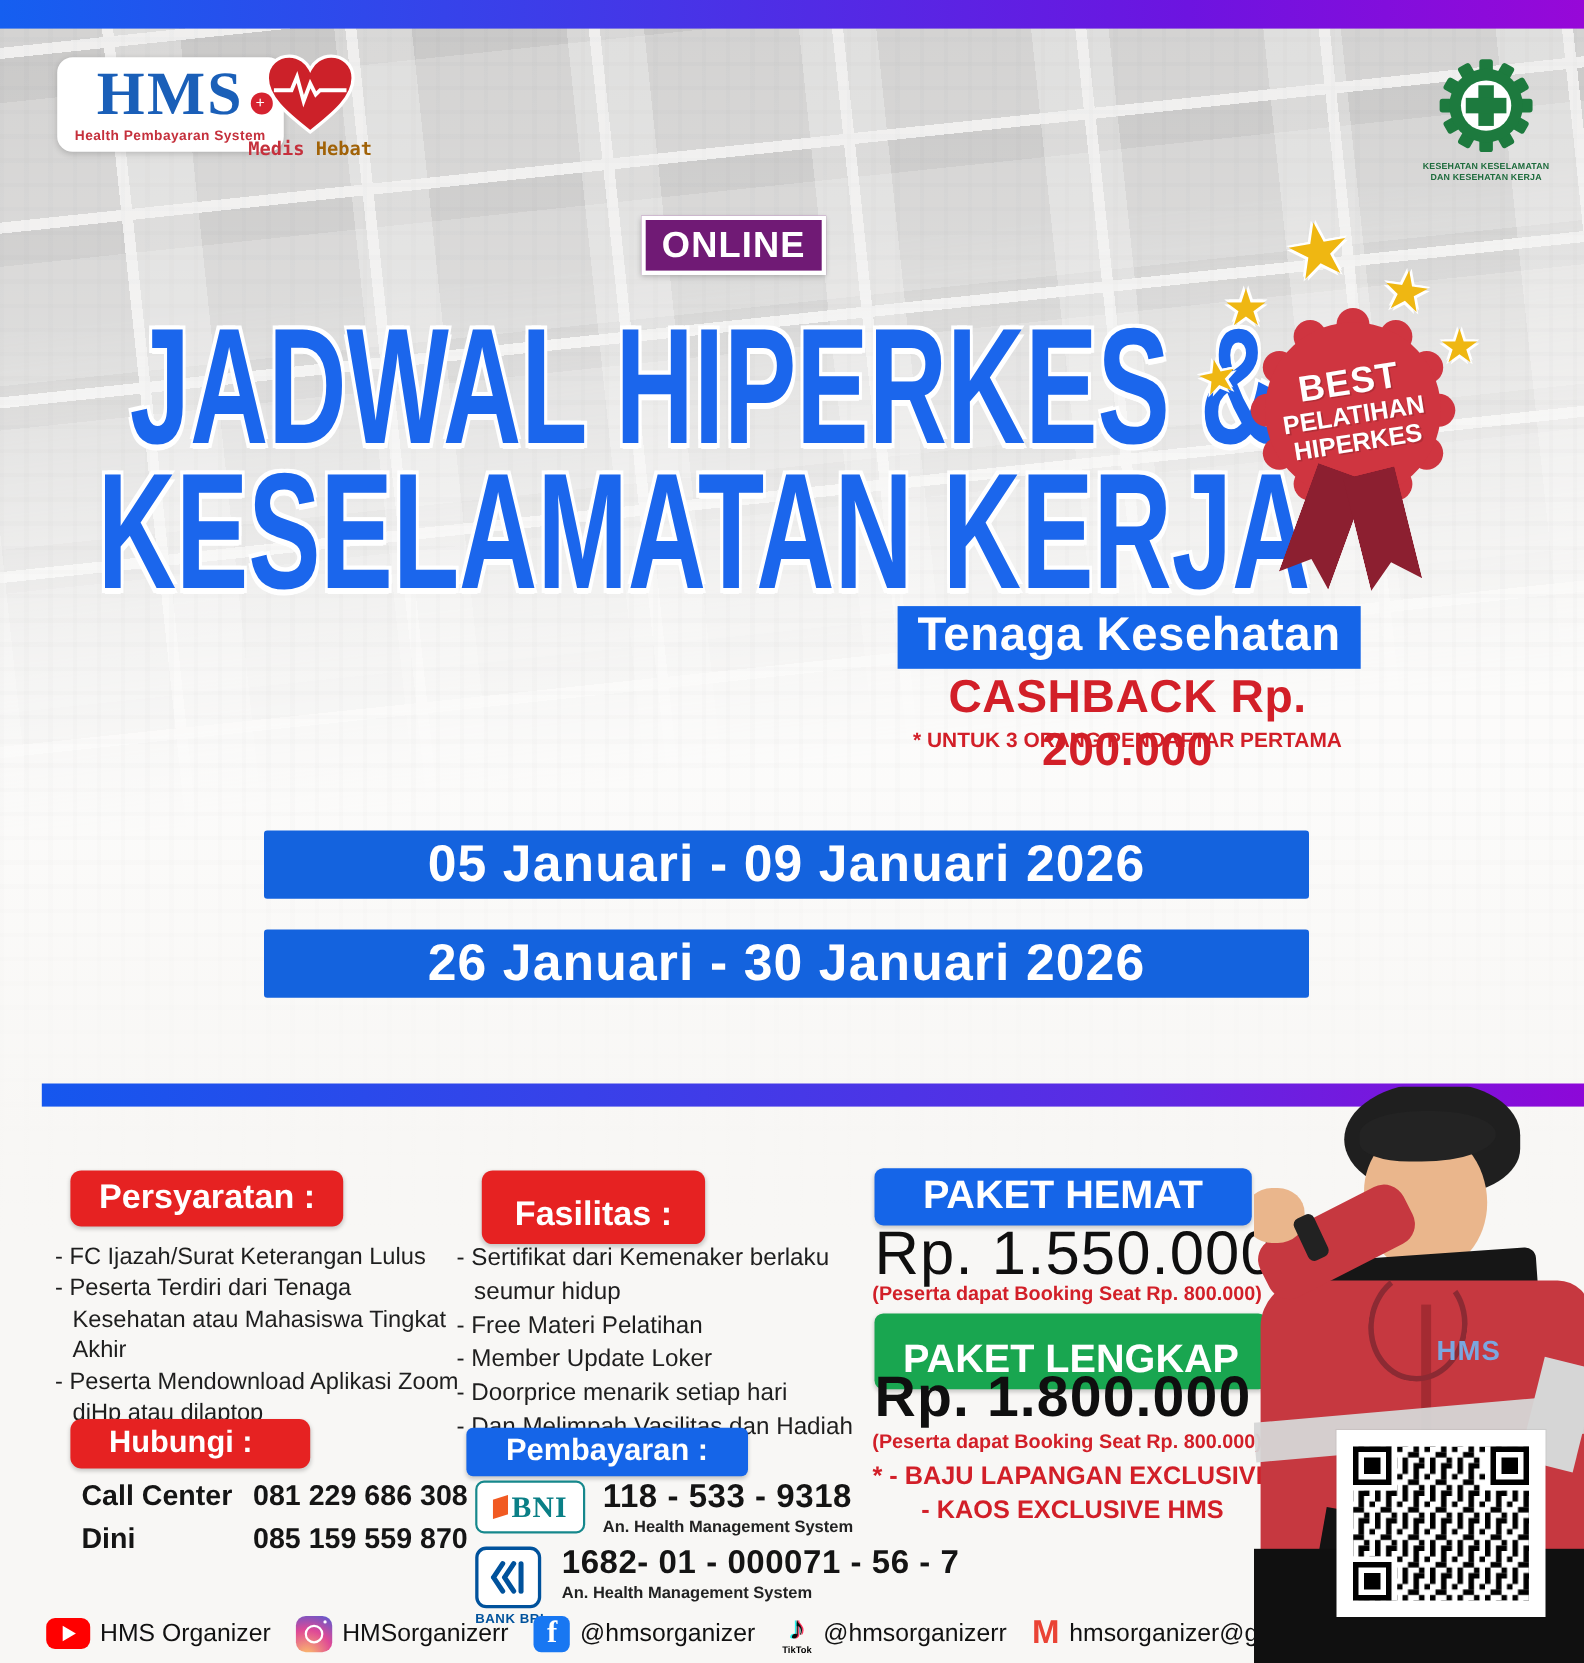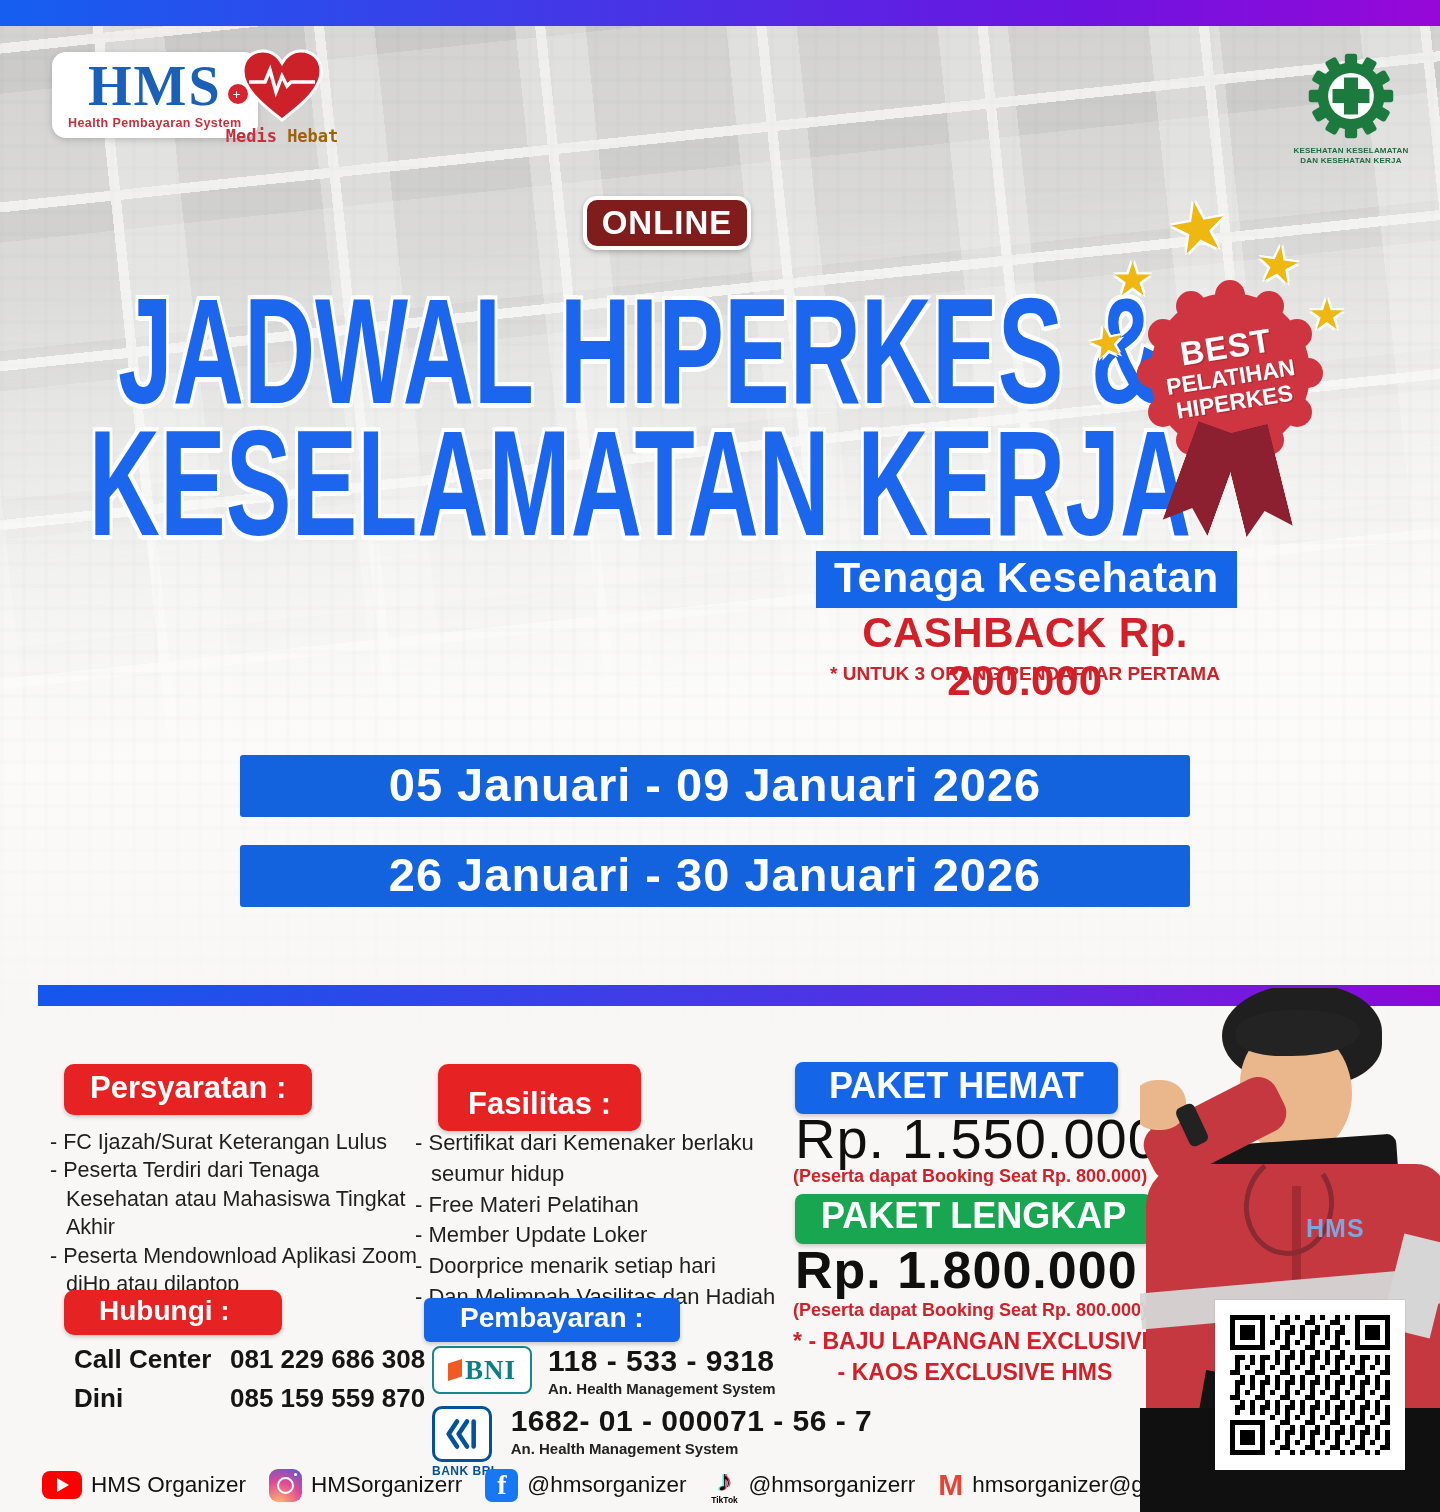--- a/index.html
+++ b/index.html
@@ -45,21 +45,21 @@
   .medis svg{display:block;margin:0 auto;}
   .medis-label{font-family:"DejaVu Sans Mono",monospace;font-weight:bold;font-size:17px;margin-top:2px;}
   .medis-label .w1{color:#c5303c;}
   .medis-label .w2{color:#a16207;}
 
   .k3{position:absolute;left:1293px;top:52px;z-index:5;width:116px;text-align:center;}
   .k3-text{font-size:8px;font-weight:bold;color:#1d6b3c;line-height:1.25;margin-top:2px;letter-spacing:.2px;}
 
   
   .online-btn{position:absolute;left:583px;top:196px;z-index:5;width:168px;height:54px;
-    background:#7f1d1d;border:4px solid #fff;border-radius:14px;box-sizing:border-box;
+    background:#701a75;border:4px solid #fff;border-radius:0;box-sizing:border-box;
     color:#fff;font-weight:bold;font-size:33px;letter-spacing:1px;text-align:center;line-height:46px;
     box-shadow:0 2px 5px rgba(0,0,0,.25);}
   .title-line{position:absolute;left:0;width:1280px;z-index:5;text-align:center;
     font-weight:bold;color:#1b66ec;font-size:112px;line-height:112px;letter-spacing:0px;
     transform:scale(.88,1.34);
     text-shadow:3px 3px 0 #fff,-3px -3px 0 #fff,3px -3px 0 #fff,-3px 3px 0 #fff,0 4px 0 #fff;}
   .title-1{top:296px;}
   .title-2{top:428px;}
 
   .star{position:absolute;z-index:6;color:#efb712;text-shadow:2px 2px 0 #fff,-2px -2px 0 #fff,2px -2px 0 #fff,-2px 2px 0 #fff;}
@@ -101,24 +101,24 @@
   .badge.red{background:#e62222;}
   .badge.blue{background:#1565e8;}
   .badge.green{background:#19a650;}
 
   .persy-badge{position:absolute;left:64px;top:1064px;z-index:5;font-size:31px;padding:6px 26px 9px;}
   .persy-list{position:absolute;left:50px;top:1128px;width:372px;z-index:5;font-size:21.5px;color:#1e1e1e;line-height:1.32;}
   .fas-badge{position:absolute;left:438px;top:1064px;z-index:5;font-size:31px;padding:22px 30px 9px;}
   .fas-list{position:absolute;left:415px;top:1128px;width:400px;z-index:5;font-size:22px;color:#1e1e1e;line-height:1.4;}
   .hang{padding-left:16px;text-indent:-16px;}
 
-  .hemat-badge{position:absolute;left:795px;top:1062px;z-index:5;font-size:36px;padding:3px 34px 7px;border-radius:8px;}
+  .hemat-badge{position:absolute;left:795px;top:1062px;z-index:5;font-size:36px;padding:3px 44px 7px;border-radius:8px;}
   .price-1{position:absolute;left:795px;top:1106px;z-index:5;font-size:56px;font-weight:normal;color:#0f0f0f;letter-spacing:1px;}
   .note-1{position:absolute;left:793px;top:1166px;z-index:5;font-size:18px;font-weight:bold;color:#d21f28;}
-  .lengkap-badge{position:absolute;left:795px;top:1194px;z-index:5;font-size:36px;padding:1px 26px 7px;border-radius:8px;}
+  .lengkap-badge{position:absolute;left:795px;top:1194px;z-index:5;font-size:36px;padding:20px 26px 7px;border-radius:8px;}
   .price-2{position:absolute;left:795px;top:1240px;z-index:5;font-size:52px;font-weight:bold;color:#0f0f0f;letter-spacing:1px;}
   .note-2{position:absolute;left:793px;top:1300px;z-index:5;font-size:18px;font-weight:bold;color:#d21f28;}
   .bonus{position:absolute;left:790px;top:1326px;width:370px;z-index:5;text-align:center;
     color:#d21f28;font-weight:bold;font-size:23px;line-height:1.35;}
 
   .hub-badge{position:absolute;left:64px;top:1290px;z-index:5;font-size:28px;padding:5px 35px 8px;width:148px;}
   .contacts{position:absolute;left:74px;top:1344px;z-index:5;display:grid;grid-template-columns:156px auto;
     row-gap:8px;font-size:26px;font-weight:bold;color:#151515;}
 
   .pay-badge{position:absolute;left:424px;top:1298px;z-index:5;font-size:28px;padding:4px 36px 8px;border-radius:6px;}

